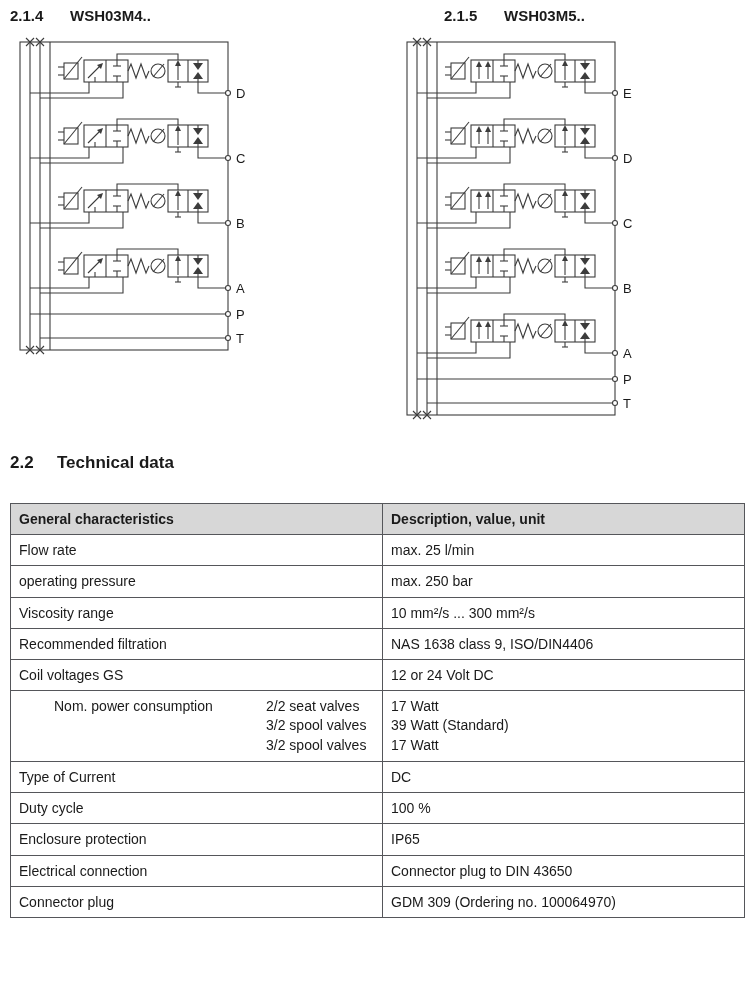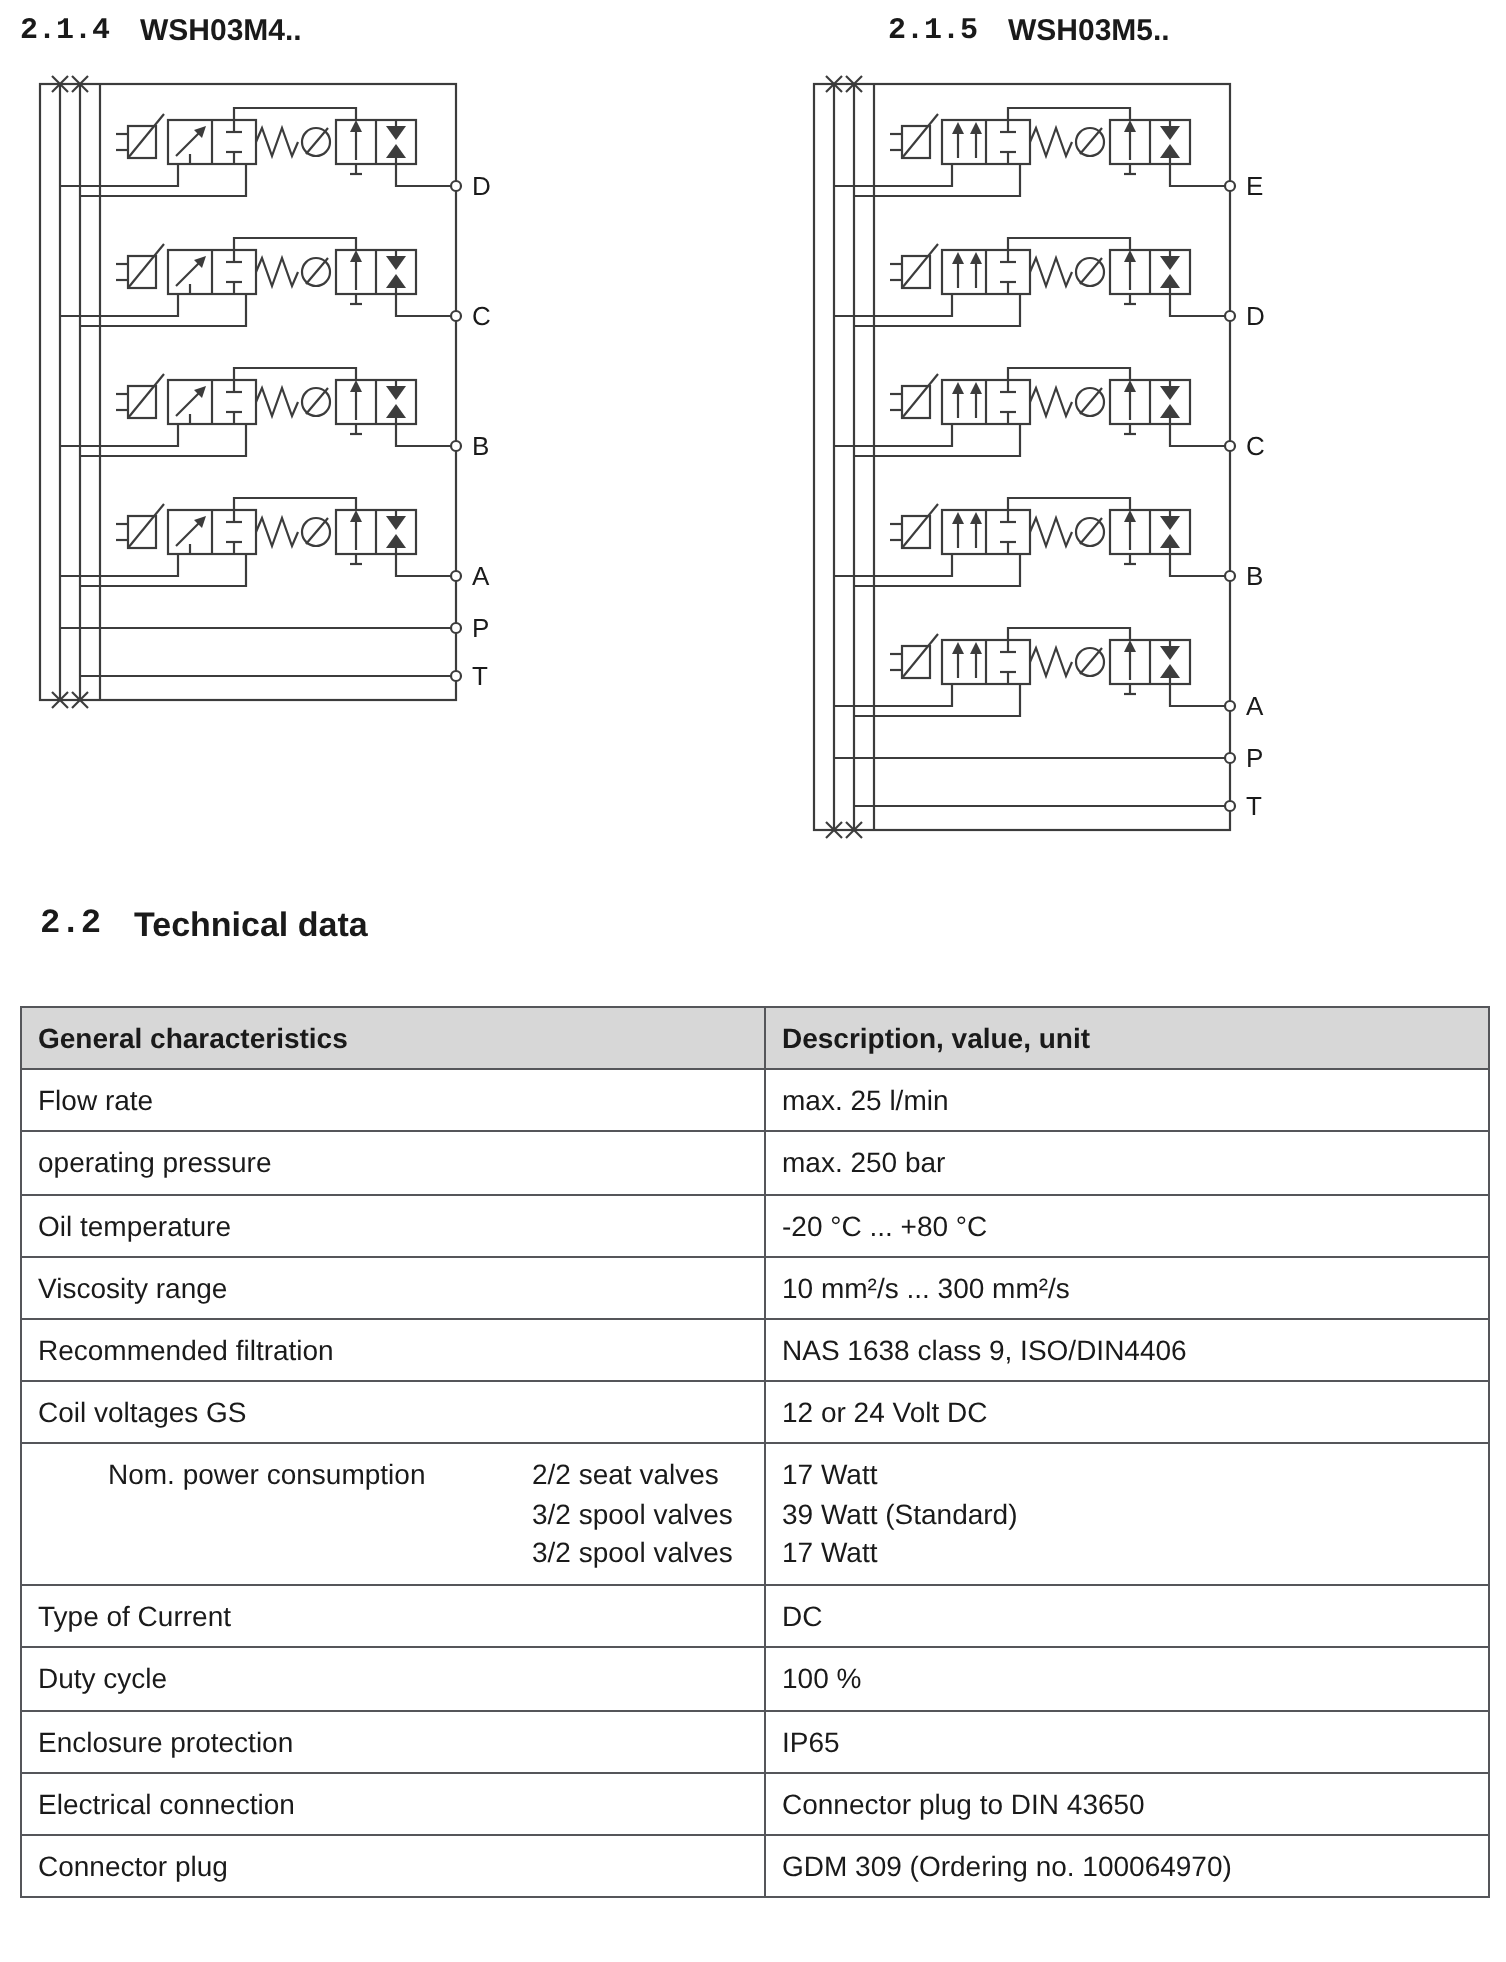--- a/index.html
+++ b/index.html
@@ -1,24 +1,24 @@
 <!DOCTYPE html>
 <html><head>
 <meta charset="utf-8">
 <style>
   * { margin:0; padding:0; box-sizing:border-box; }
   html,body { background:#ffffff; }
   body { font-family:"Liberation Sans","DejaVu Sans",sans-serif; color:#1a1a1a; }
   .page { position:relative; width:753px; height:981px; background:#fff; overflow:hidden; }
 
   .sec-heading { position:absolute; display:flex; font-weight:bold; font-size:15px; }
-  .sec-heading .num { width:60px; flex:0 0 auto;font-family:Liberation Mono, monospace; }
+  .sec-heading .num { width:60px; flex:0 0 auto; }
   #h214 { left:10px; top:7px; }
   #h215 { left:397px; top:7px;margin-left:47px; }
-  #h22  { left:20px; top:453px; font-size:17px; }
+  #h22  { left:10px; top:453px; font-size:17px; }
   #h22 .num { width:47px; }
 
   svg.diag { position:absolute; font-family:"Liberation Sans","DejaVu Sans",sans-serif; }
   #diagram-214 { left:8px;  top:28px; }
   #diagram-215 { left:395px; top:28px; }
 
   table.tech { position:absolute; left:10px; top:503px; width:735px;
                border-collapse:collapse; font-size:14px; table-layout:fixed; }
   .tech th, .tech td { border:1px solid #55565a; padding:6px 8px; text-align:left;
                        vertical-align:top; line-height:1.3; }
@@ -447,24 +447,20 @@
     <tbody id="tech-body">
         <tr>
           <td>Flow rate</td>
           <td>max. 25 l/min</td>
         </tr>
         <tr>
           <td>operating pressure</td>
           <td>max. 250 bar</td>
         </tr>
         <tr>
-          <td>Oil temperature</td>
-          <td>-20 °C ... +80 °C</td>
-        </tr>
-        <tr>
           <td>Viscosity range</td>
           <td>10 mm²/s ... 300 mm²/s</td>
         </tr>
         <tr>
           <td>Recommended filtration</td>
           <td>NAS 1638 class 9, ISO/DIN4406</td>
         </tr>
         <tr>
           <td>Coil voltages GS</td>
           <td>12 or 24 Volt DC</td>

